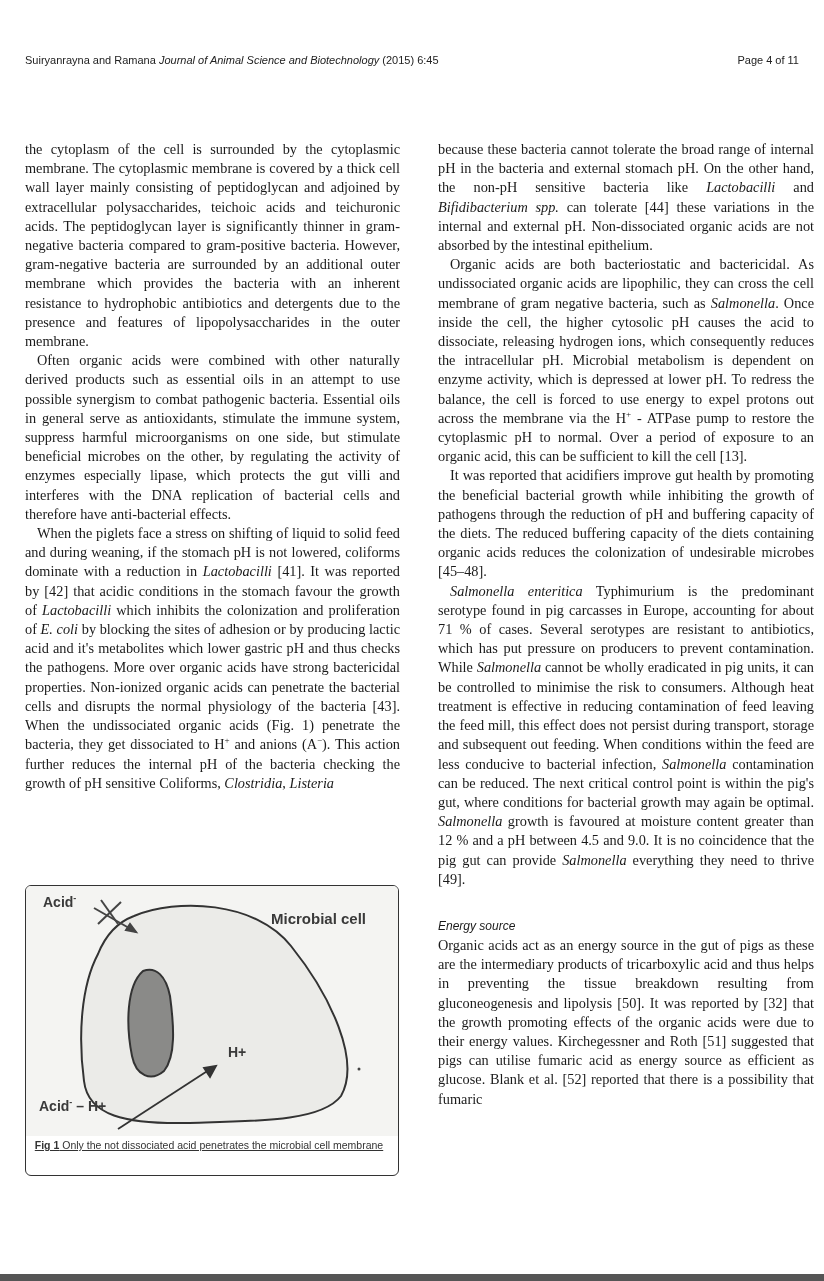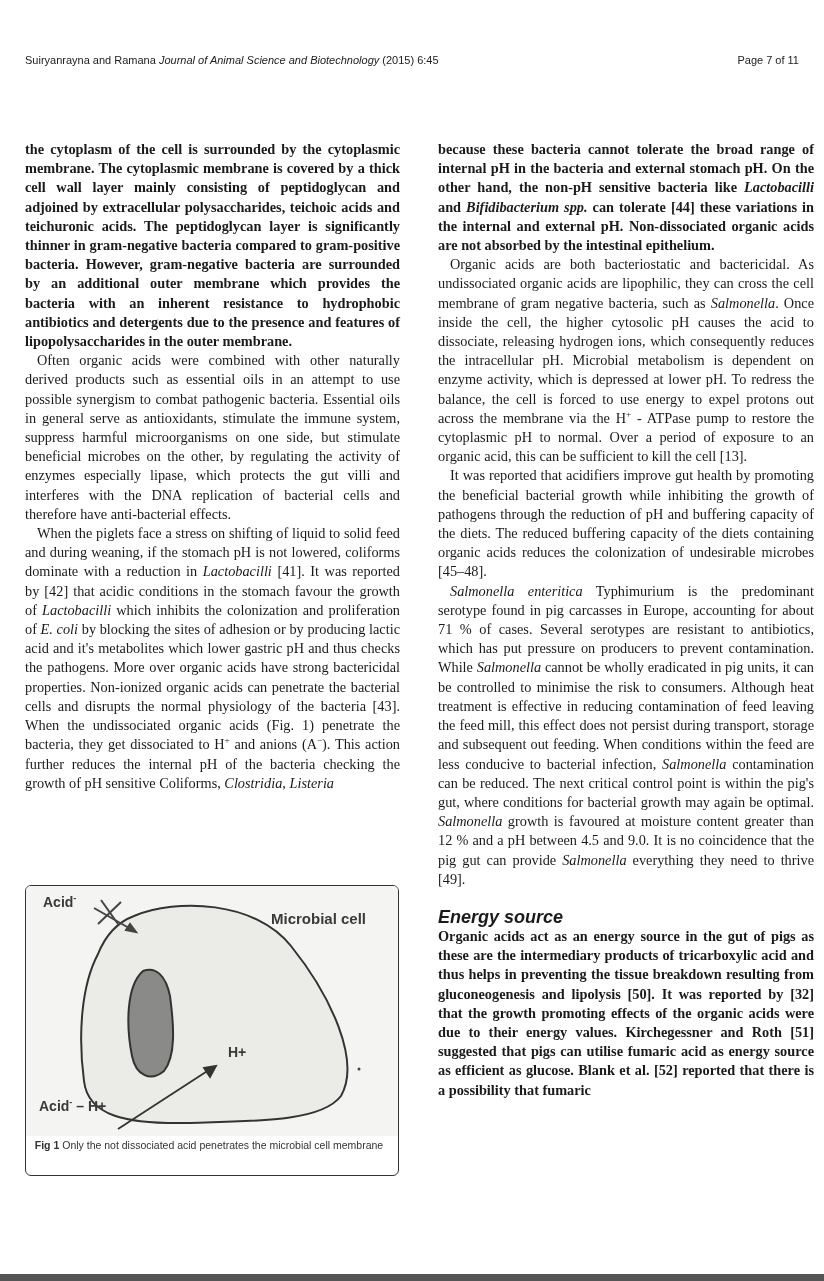--- a/index.html
+++ b/index.html
@@ -13,47 +13,47 @@
     display: flex; justify-content: space-between; align-items: center; gap: 44px;
   }
   .header i { font-style: italic; }
   .col {
     position: absolute; top: 140px; font-size: 14.3px; line-height: 19.2px; text-align: justify;
   }
   .col-left { left: 25px; width: 375px; }
   .col-right { left: 438px; width: 376px; }
   .col p { margin: 0; text-indent: 0; }
   .col p.indent { text-indent: 12px; font-family: Liberation Serif, serif; }
-  .col p.noindent { text-indent: 0; font-weight: bold; }
+  .col p.noindent { text-indent: 0; }
   .section-heading {
-    font-family: "Liberation Sans", "DejaVu Sans", sans-serif; font-style: italic; font-weight: bold;
-    font-size: 18px; margin-top: 19px; margin-bottom: 1px; line-height: 18px;
+    font-family: "Liberation Sans", "DejaVu Sans", sans-serif; font-style: italic; font-weight: normal;
+    font-size: 12px; margin-top: 28px; margin-bottom: 1px; line-height: 18px;
   }
   sup { font-size: 9px; line-height: 0; }
   .figure {
     position: absolute; left: 25px; top: 885px; width: 374px; height: 291px;
     border: 1.5px solid #333; border-radius: 6px; box-sizing: border-box; overflow: hidden; background: #fff; text-align: center;
   }
   .figure svg { position: absolute; left: 0; top: 0; }
   .fig-label {
     position: absolute; font-family: "Liberation Sans", "DejaVu Sans", sans-serif; font-weight: bold; color: #3a3a3a;
   }
   .fig-caption {
     position: absolute; left: 8px; top: 252px; width: 350px; font-family: "Liberation Sans", "DejaVu Sans", sans-serif;
-    font-size: 10.5px; line-height: 14px; color: #333;
+    font-size: 10.5px; line-height: 14px; color: #333; text-decoration: underline;
   }
   .fig-caption b { font-weight: bold; }
   .bottom-bar { position: absolute; left: 0; right: 0; bottom: 0; height: 7px; background: #555555; }
 </style>
 </head>
 <body>
 
 <div class="header">
   <span><span>Suiryanrayna and Ramana</span> <i>Journal of Animal Science and Biotechnology</i> <span>(2015) 6:45</span></span>
-  <span>Page 7 of 11</span>
+  <span>Page 4 of 11</span>
 </div>
 
 <div class="col col-left">
   <p class="noindent">the cytoplasm of the cell is surrounded by the cytoplasmic membrane. The cytoplasmic membrane is covered by a thick cell wall layer mainly consisting of peptidoglycan and adjoined by extracellular polysaccharides, teichoic acids and teichuronic acids. The peptidoglycan layer is significantly thinner in gram-negative bacteria compared to gram-positive bacteria. However, gram-negative bacteria are surrounded by an additional outer membrane which provides the bacteria with an inherent resistance to hydrophobic antibiotics and detergents due to the presence and features of lipopolysaccharides in the outer membrane.</p>
   <p class="indent">Often organic acids were combined with other naturally derived products such as essential oils in an attempt to use possible synergism to combat pathogenic bacteria. Essential oils in general serve as antioxidants, stimulate the immune system, suppress harmful microorganisms on one side, but stimulate beneficial microbes on the other, by regulating the activity of enzymes especially lipase, which protects the gut villi and interferes with the DNA replication of bacterial cells and therefore have anti-bacterial effects.</p>
   <p class="indent"><span>When the piglets face a stress on shifting of liquid to solid feed and during weaning, if the stomach pH is not lowered, coliforms dominate with a reduction in </span><i>Lactobacilli</i><span> [41]. It was reported by [42] that acidic conditions in the stomach favour the growth of </span><i>Lactobacilli</i><span> which inhibits the colonization and proliferation of </span><i>E. coli</i><span> by blocking the sites of adhesion or by producing lactic acid and it's metabolites which lower gastric pH and thus checks the pathogens. More over organic acids have strong bactericidal properties. Non-ionized organic acids can penetrate the bacterial cells and disrupts the normal physiology of the bacteria [43]. When the undissociated organic acids (Fig. 1) penetrate the bacteria, they get dissociated to H</span><sup>+</sup><span> and anions (A</span><sup>−</sup><span>). This action further reduces the internal pH of the bacteria checking the growth of pH sensitive Coliforms, </span><i>Clostridia</i><span>, </span><i>Listeria</i></p>
 </div>
 
 <div class="figure">
   <svg width="374" height="250">

